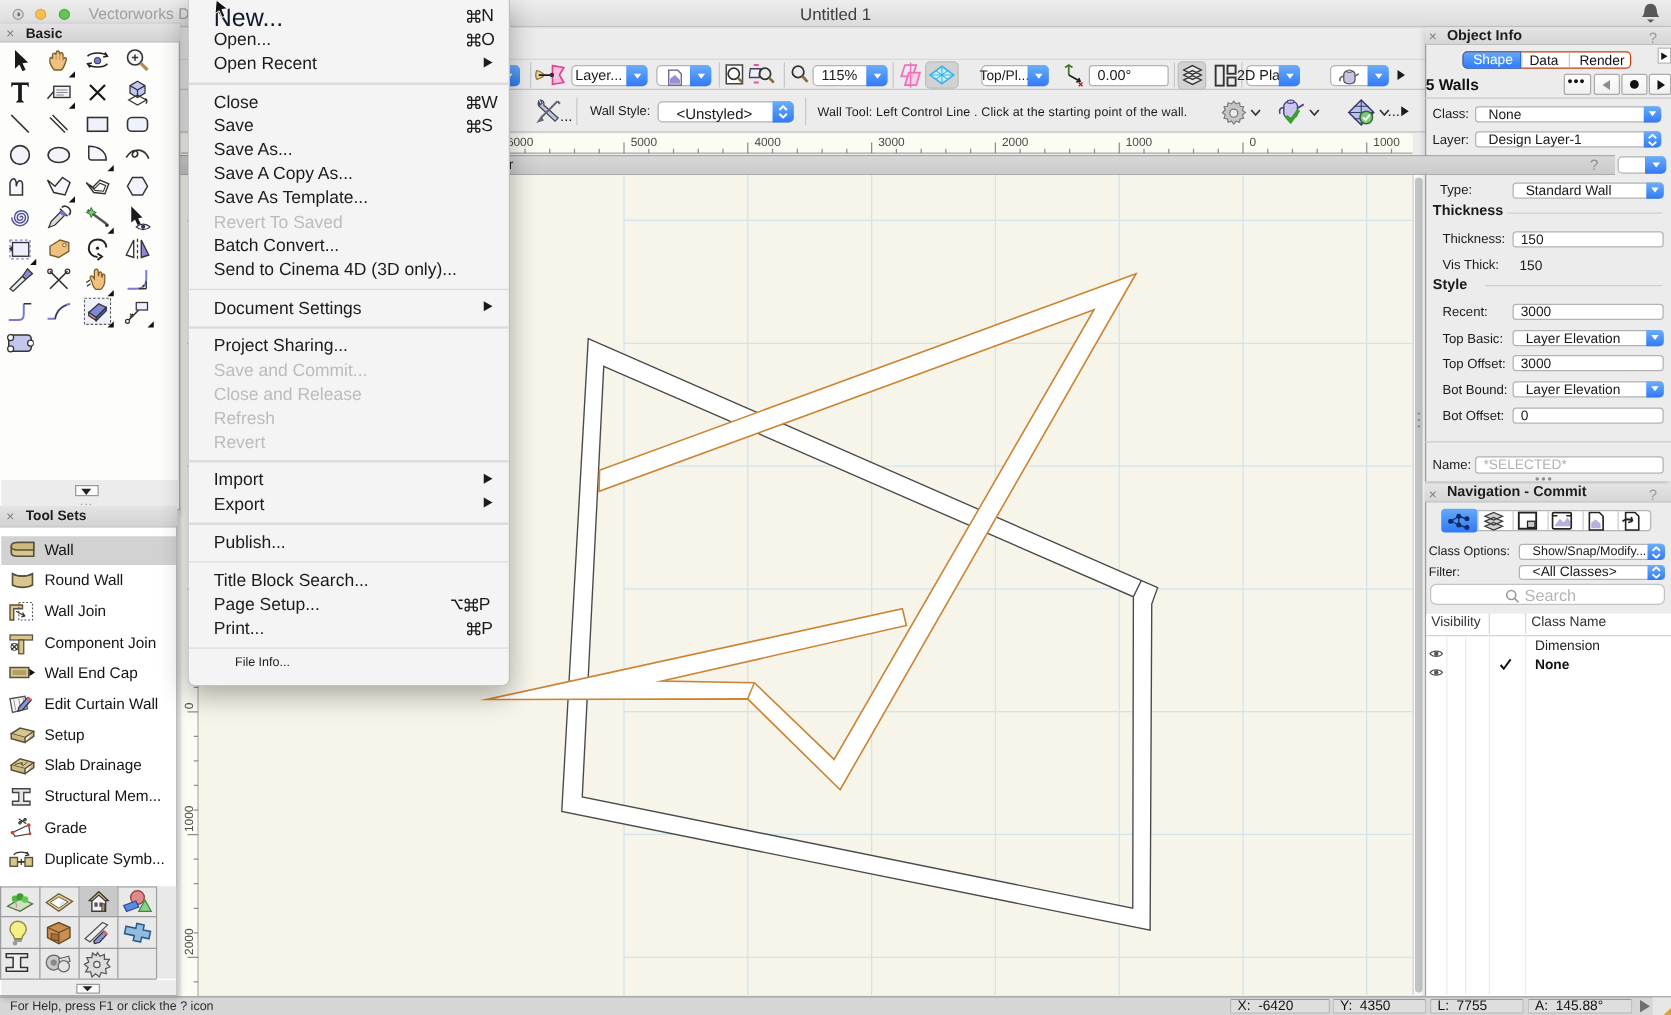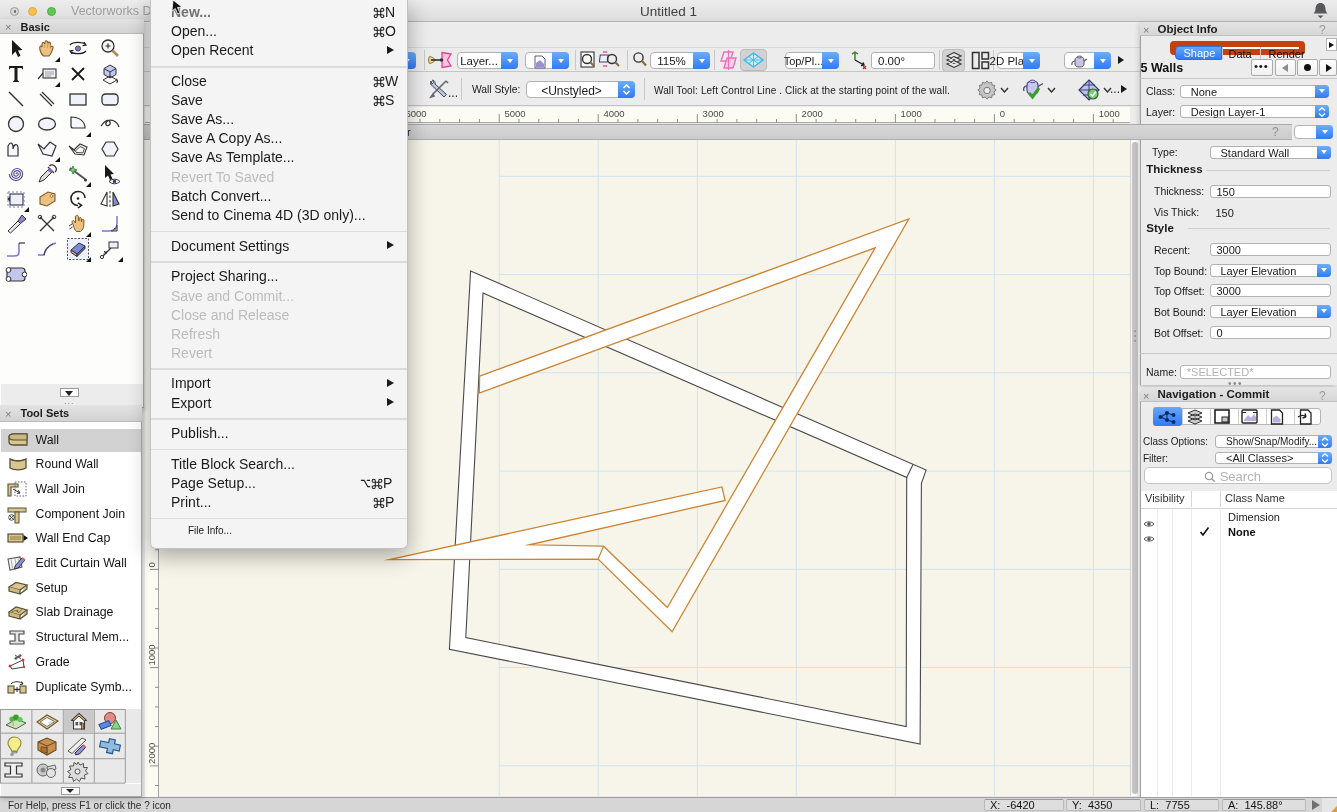--- a/index.html
+++ b/index.html
@@ -633,21 +633,21 @@
     </g>
   </svg>
 <div class="abs" style="left:1px;top:783.9px;width:140px;height:12.6px;background:#ececec;z-index:51;"></div>
 <div class="abs" style="left:60.5px;top:786.5px;width:19px;height:8px;background:#fdfdfd;border:1px solid #9a9a9a;z-index:52;"></div>
 <div class="abs" style="left:65.5px;top:789px;width:0;height:0;border-left:4px solid transparent;border-right:4px solid transparent;border-top:4.5px solid #222;z-index:53;"></div>
 <div class="abs" style="left:1140px;top:22px;width:197px;height:363px;background:#ececec;border-left:1px solid #9e9e9e;box-shadow:-1px 2px 5px rgba(0,0,0,0.18);z-index:20;"></div>
 <div class="abs" style="left:1140px;top:22px;width:197px;height:14px;background:linear-gradient(#e4e4e4,#d6d6d6);border-bottom:1px solid #c0c0c0;z-index:21;"></div>
 <div class="lbl" style="left:1143px;top:24px;font-size:11px;color:#7c7c7c;z-index:22;">×</div>
 <div class="lbl" style="left:1157.5px;top:22.5px;font-size:11.5px;font-weight:bold;color:#1d1d1d;z-index:22;">Object Info</div>
 <div class="lbl" style="left:1319px;top:23px;font-size:12px;color:#9a9a9a;z-index:22;">?</div>
-<div class="abs" style="left:1169.5px;top:41.4px;width:135.5px;height:13.6px;background:#fff;border:6px solid #c2410c;border-radius:4px;z-index:22;">
+<div class="abs" style="left:1169.5px;top:41.4px;width:135.5px;height:13.6px;background:#fff;border:1px solid #c2410c;border-radius:4px;z-index:22;">
 <div class="abs" style="left:-1px;top:-1px;width:47px;height:13.6px;background:linear-gradient(#66a7f9,#2e7bf6);border-radius:4px 0 0 4px;border:1px solid #2e6fd8;"></div>
 <div class="abs" style="left:46px;top:0;width:1px;height:11.6px;background:#c9c9c9;"></div>
 <div class="abs" style="left:84.5px;top:0;width:1px;height:11.6px;background:#c9c9c9;"></div>
 <div class="lbl" style="left:8px;top:0px;font-size:11px;color:#fff;">Shape</div>
 <div class="lbl" style="left:53px;top:0.5px;font-size:11px;color:#111;">Data</div>
 <div class="lbl" style="left:93px;top:0.5px;font-size:11px;color:#111;">Render</div>
   </div>
 <div class="abs" style="left:1326px;top:38px;width:11px;height:13px;background:#fff;border:1px solid #b5b5b5;z-index:22;"></div>
 <div class="abs" style="left:1329px;top:41.5px;width:0;height:0;border-top:3px solid transparent;border-bottom:3px solid transparent;border-left:5px solid #111;z-index:23;"></div>
 <div class="lbl" style="left:1140.5px;top:60.5px;font-size:12.5px;font-weight:bold;color:#111;z-index:22;">5 Walls</div>
@@ -690,21 +690,21 @@
     <div class="lbl" style="left:6px;top:0.2px;font-size:11px;color:#1a1a1a;">150</div>
   </div>
 <div class="lbl" style="left:1154px;top:206.1px;font-size:10.5px;color:#1a1a1a;z-index:22;">Vis Thick:</div>
 <div class="lbl" style="left:1215.5px;top:206.5px;font-size:11px;color:#1a1a1a;z-index:22;">150</div>
 <div class="lbl" style="left:1146.3px;top:222.0px;font-size:11.5px;font-weight:bold;color:#1a1a1a;z-index:22;">Style</div>
 <div class="abs" style="left:1188px;top:228px;width:142px;height:1px;background:#cfcfcf;z-index:22;"></div>
 <div class="lbl" style="left:1154px;top:243.6px;font-size:10.5px;color:#1a1a1a;z-index:22;">Recent:</div>
 <div class="dd" style="left:1209.5px;top:242.5px;width:121.20000000000005px;height:13.300000000000011px;border-radius:3px;z-index:22;">
     <div class="lbl" style="left:6px;top:0.2px;font-size:11px;color:#1a1a1a;">3000</div>
   </div>
-<div class="lbl" style="left:1154px;top:264.6px;font-size:10.5px;color:#1a1a1a;z-index:22;">Top Bound:</div>
+<div class="lbl" style="left:1154px;top:264.6px;font-size:10.5px;color:#1a1a1a;z-index:22;">Top Basic:</div>
 <div class="dd" style="left:1209.5px;top:263.8px;width:121.20000000000005px;height:13.399999999999977px;border-radius:3px;z-index:22;">
     <div class="lbl" style="left:10px;top:0.2px;font-size:11px;color:#1a1a1a;">Layer Elevation</div>
     <div class="ddblue" style="width:14px;">
       <div class="tri-d"></div>
     </div>
   </div>
 <div class="lbl" style="left:1154px;top:284.6px;font-size:10.5px;color:#1a1a1a;z-index:22;">Top Offset:</div>
 <div class="dd" style="left:1209.5px;top:283.8px;width:121.20000000000005px;height:13.399999999999977px;border-radius:3px;z-index:22;">
     <div class="lbl" style="left:6px;top:0.2px;font-size:11px;color:#1a1a1a;">3000</div>
   </div>
@@ -807,21 +807,21 @@
 <div class="abs" style="left:1143px;top:528.5px;z-index:23;"><svg width="12" height="8" viewBox="0 0 12 8">
       <path d="M1 4 C3 1.2 9 1.2 11 4 C9 6.8 3 6.8 1 4 Z" fill="#fff" stroke="#555" stroke-width="1"></path>
       <circle cx="6" cy="4" r="1.8" fill="#556"></circle>
     </svg></div>
 <div class="lbl" style="left:1228px;top:511px;font-size:11px;color:#222;z-index:23;">Dimension</div>
 <svg class="abs" style="left:1199px;top:526px;z-index:23;" width="11" height="11" viewBox="0 0 11 11">
     <path d="M1.5 6 L4 9 L9.5 1.5" stroke="#111" stroke-width="1.6" fill="none"></path>
   </svg>
 <div class="lbl" style="left:1228px;top:526px;font-size:11px;font-weight:bold;color:#111;z-index:23;">None</div>
 <div class="abs" style="left:150px;top:0;width:257.5px;height:548.5px;background:#f4f4f4;border:1px solid #c2c2c2;border-top:none;border-radius:0 0 6px 6px;box-shadow:0 7px 22px rgba(0,0,0,0.33);z-index:100;"></div>
-<div class="lbl" style="left:171px;top:4.0px;font-size:14px;color:#737373;z-index:101;font-weight:bold;">New...</div>
+<div class="lbl" style="left:171px;top:4.0px;font-size:20px;color:#0f172a;z-index:101;">New...</div>
 <div class="lbl" style="left:373px;top:4.0px;font-size:14px;color:#1b1b1b;z-index:101;"><svg width="12" height="12" viewBox="0 0 12 12" style="vertical-align:-1.5px;">
       <path d="M4.3 4.3 L4.3 2.9 C4.3 2 3.6 1.3 2.7 1.3 C1.8 1.3 1.1 2 1.1 2.9 C1.1 3.8 1.8 4.3 2.7 4.3 Z M7.7 4.3 L9.1 4.3 C10 4.3 10.9 3.8 10.9 2.9 C10.9 2 10.2 1.3 9.3 1.3 C8.4 1.3 7.7 2 7.7 2.9 Z M4.3 7.7 L2.9 7.7 C2 7.7 1.1 8.2 1.1 9.1 C1.1 10 1.8 10.7 2.7 10.7 C3.6 10.7 4.3 10 4.3 9.1 Z M7.7 7.7 L7.7 9.1 C7.7 10 8.4 10.7 9.3 10.7 C10.2 10.7 10.9 10 10.9 9.1 C10.9 8.2 10 7.7 9.1 7.7 Z M4.3 4.3 L7.7 4.3 L7.7 7.7 L4.3 7.7 Z" fill="none" stroke="#1b1b1b" stroke-width="1.05"></path>
     </svg>N</div>
 <div class="lbl" style="left:171px;top:23.2px;font-size:14px;color:#1b1b1b;z-index:101;">Open...</div>
 <div class="lbl" style="left:373px;top:23.2px;font-size:14px;color:#1b1b1b;z-index:101;"><svg width="12" height="12" viewBox="0 0 12 12" style="vertical-align:-1.5px;">
       <path d="M4.3 4.3 L4.3 2.9 C4.3 2 3.6 1.3 2.7 1.3 C1.8 1.3 1.1 2 1.1 2.9 C1.1 3.8 1.8 4.3 2.7 4.3 Z M7.7 4.3 L9.1 4.3 C10 4.3 10.9 3.8 10.9 2.9 C10.9 2 10.2 1.3 9.3 1.3 C8.4 1.3 7.7 2 7.7 2.9 Z M4.3 7.7 L2.9 7.7 C2 7.7 1.1 8.2 1.1 9.1 C1.1 10 1.8 10.7 2.7 10.7 C3.6 10.7 4.3 10 4.3 9.1 Z M7.7 7.7 L7.7 9.1 C7.7 10 8.4 10.7 9.3 10.7 C10.2 10.7 10.9 10 10.9 9.1 C10.9 8.2 10 7.7 9.1 7.7 Z M4.3 4.3 L7.7 4.3 L7.7 7.7 L4.3 7.7 Z" fill="none" stroke="#1b1b1b" stroke-width="1.05"></path>
     </svg>O</div>
 <div class="lbl" style="left:171px;top:42.4px;font-size:14px;color:#1b1b1b;z-index:101;">Open Recent</div>
 <div class="abs" style="left:387px;top:45.9px;width:0;height:0;border-top:4.5px solid transparent;border-bottom:4.5px solid transparent;border-left:7px solid #1b1b1b;z-index:101;"></div>
 <div class="abs" style="left:151px;top:66px;width:255.5px;height:1.5px;background:#dcdcdc;z-index:101;"></div>

